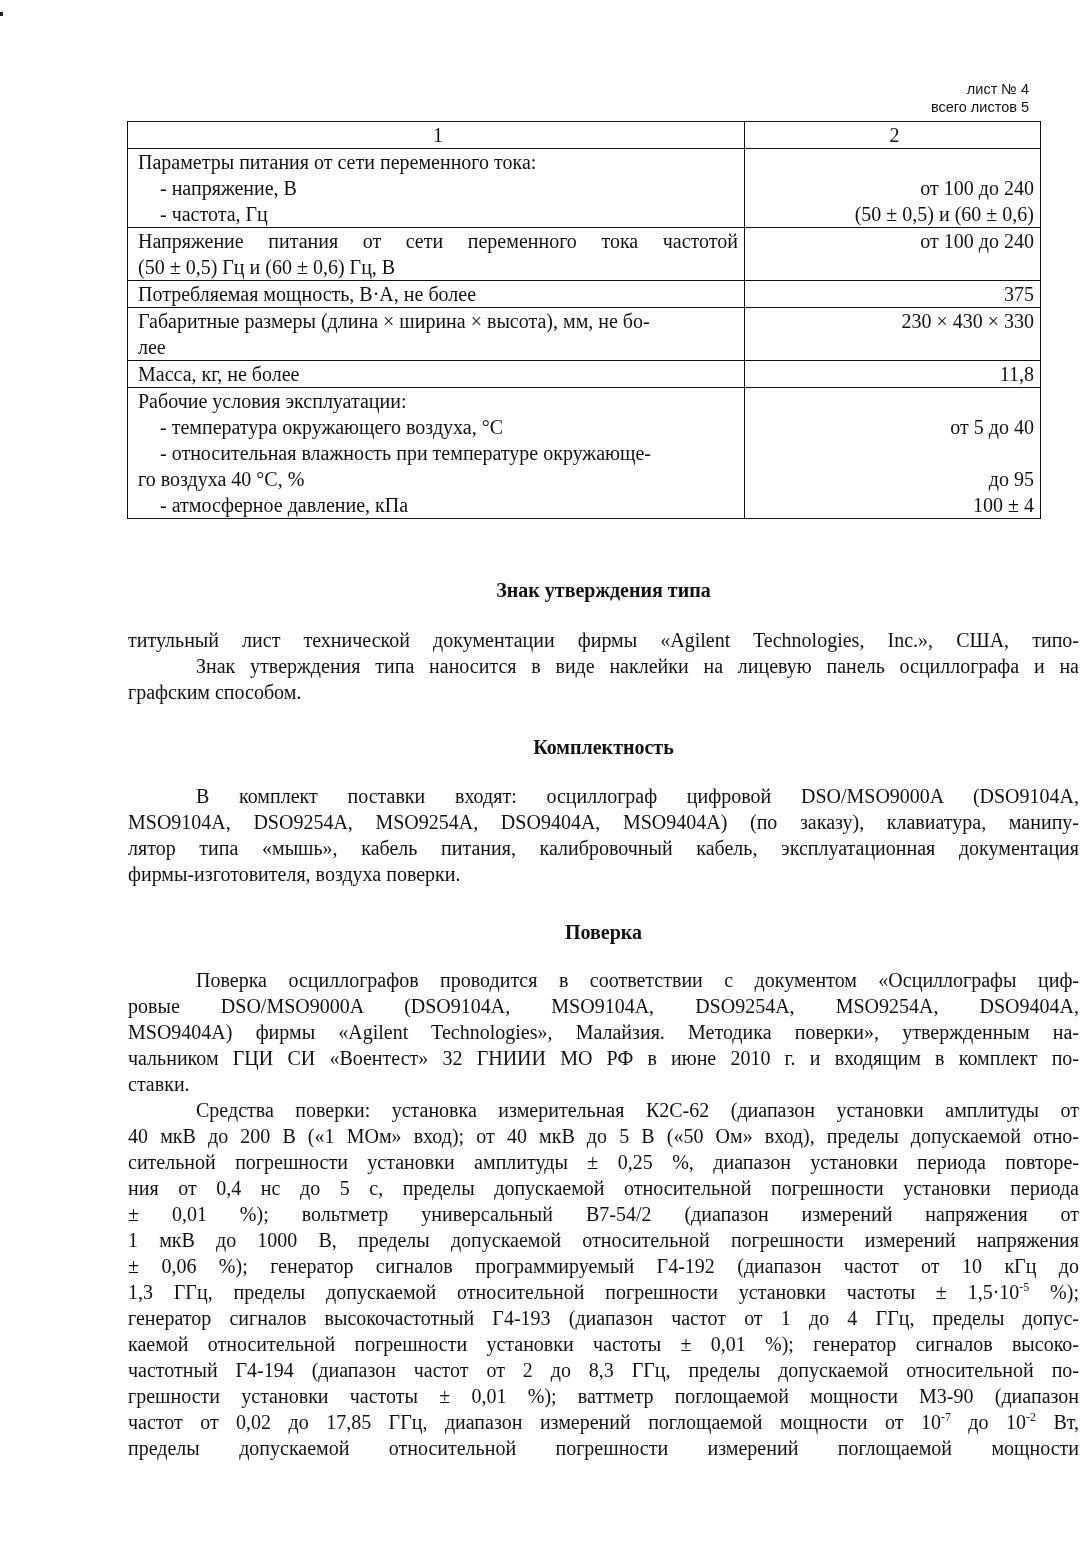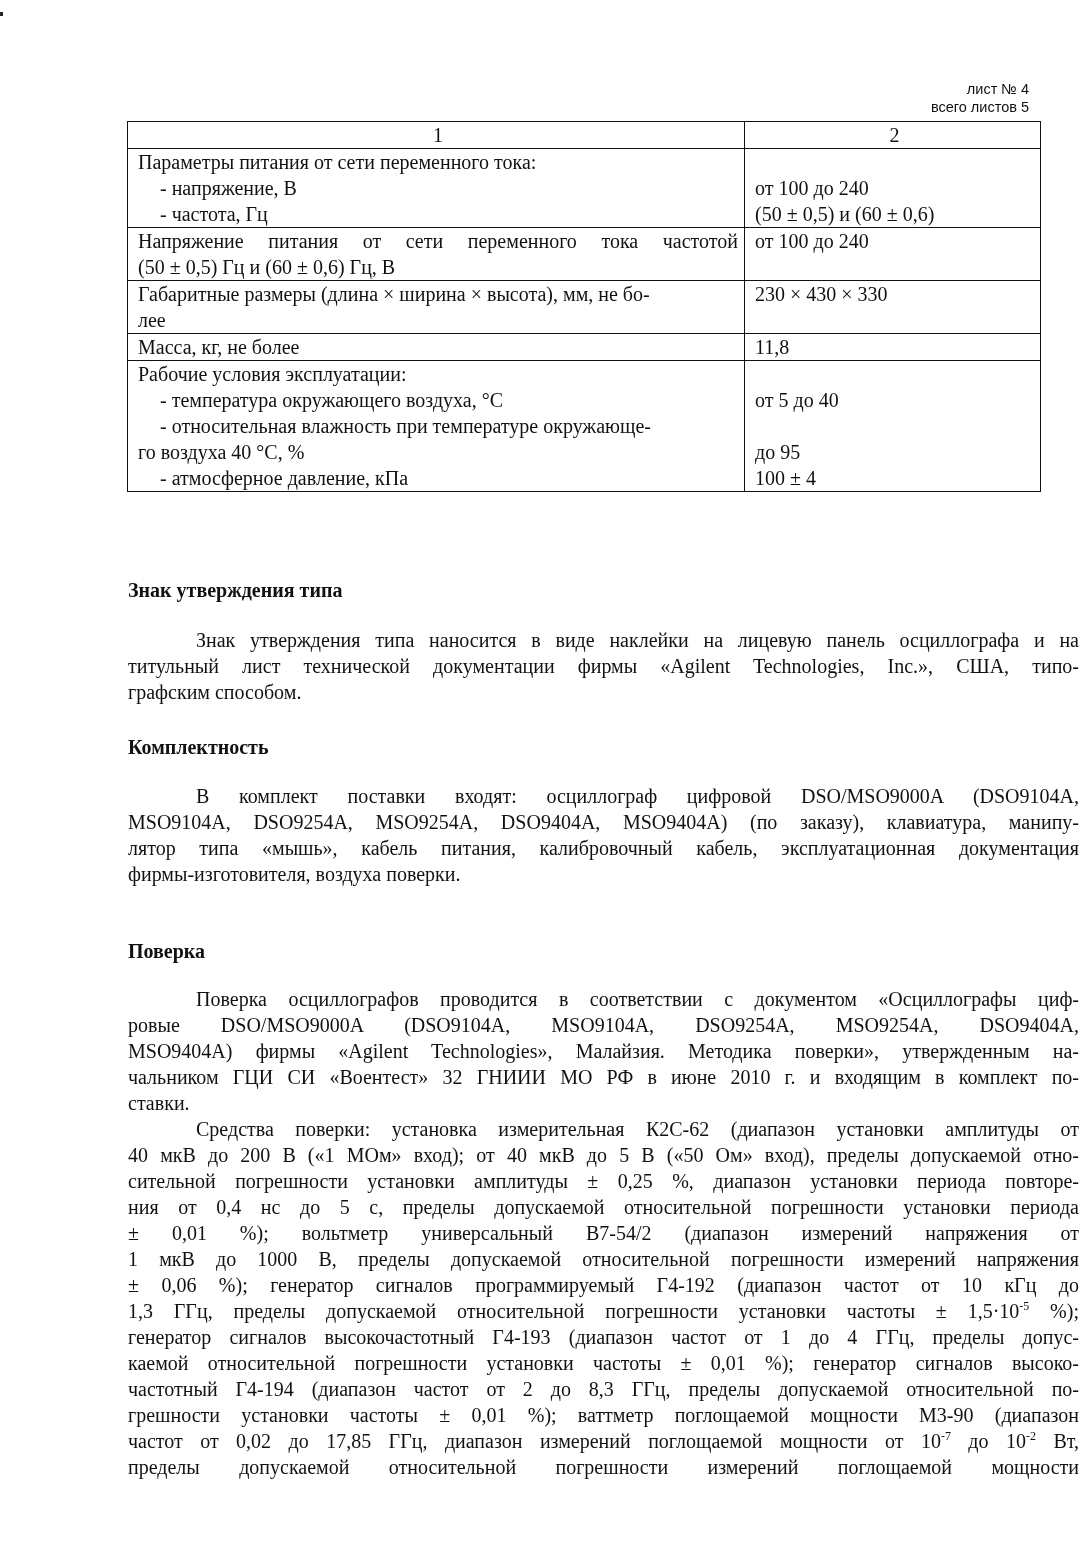--- a/index.html
+++ b/index.html
@@ -40,21 +40,21 @@
       border-collapse: collapse;
       font-size: 20px;
       line-height: 26px;
     }
     table.spec td {
       border: 1.5px solid #111;
       vertical-align: top;
       padding: 0 6px 0 10px;
     }
     table.spec td.c1 { width: 600px; }
-    table.spec td.c2 { text-align: left; }
+    table.spec td.c2 { text-align: right; }
     table.spec tr.head td {
       text-align: center;
       height: 26px;
     }
     .line { display: block; white-space: nowrap; }
     .indent { padding-left: 22px; }
     .justify-line {
       display: block;
       text-align: justify;
       text-align-last: justify;
@@ -65,20 +65,21 @@
       position: absolute;
       left: 128px;
       width: 951px;
       font-size: 20px;
       line-height: 26px;
     }
     .section h2 {
       margin: 0;
       font-size: 20px;
       font-weight: bold;
+      text-align: center;
       line-height: 26px;
     }
     .para {
       text-align: justify;
       margin: 0;
     }
     .para .jl {
       display: block;
       text-align: justify;
       text-align-last: justify;
@@ -123,20 +124,28 @@
     <td class="c1">
       <span class="justify-line">Напряжение питания от сети переменного тока частотой</span>
       <span class="line">(50 ± 0,5) Гц и (60 ± 0,6) Гц, В</span>
     </td>
     <td class="c2">
       <span class="line">от 100 до 240</span>
     </td>
   </tr>
   <tr>
     <td class="c1">
+      <span class="line">Потребляемая мощность, В·А, не более</span>
+    </td>
+    <td class="c2">
+      <span class="line">375</span>
+    </td>
+  </tr>
+  <tr>
+    <td class="c1">
       <span class="line">Габаритные размеры (длина × ширина × высота), мм, не бо-</span>
       <span class="line">лее</span>
     </td>
     <td class="c2">
       <span class="line">230 × 430 × 330</span>
     </td>
   </tr>
   <tr>
     <td class="c1">
       <span class="line">Масса, кг, не более</span>
@@ -160,37 +169,37 @@
       <span class="line">до 95</span>
       <span class="line">100 ± 4</span>
     </td>
   </tr>
 </tbody>
   </table>
 
 <div class="section" style="top: 577px;">
   <h2>Знак утверждения  типа</h2>
   <div class="para" style="margin-top: 24px;">
+    <span class="jl">титульный лист технической документации фирмы «Agilent Technologies, Inc.», США, типо-</span>
     <span class="jl first">Знак утверждения типа наносится в виде наклейки на лицевую панель осциллографа и на</span>
-    <span class="jl">титульный лист технической документации фирмы «Agilent Technologies, Inc.», США, типо-</span>
     <span class="ll">графским способом.</span>
   </div>
 </div>
 
 <div class="section" style="top: 734px;">
   <h2>Комплектность</h2>
   <div class="para" style="margin-top: 23px;">
     <span class="jl first">В комплект поставки входят: осциллограф цифровой DSO/MSO9000A (DSO9104A,</span>
     <span class="jl">MSO9104A, DSO9254A, MSO9254A, DSO9404A, MSO9404A) (по заказу), клавиатура, манипу-</span>
     <span class="jl">лятор типа «мышь», кабель питания, калибровочный кабель, эксплуатационная документация</span>
     <span class="ll">фирмы-изготовителя, воздуха поверки.</span>
   </div>
 </div>
 
-<div class="section" style="top: 938px;">
+<div class="section" style="top: 919px;">
   <h2>Поверка</h2>
   <div class="para" style="margin-top: 22px;">
     <span class="jl first">Поверка осциллографов проводится в соответствии с документом «Осциллографы циф-</span>
     <span class="jl">ровые DSO/MSO9000A (DSO9104A, MSO9104A, DSO9254A, MSO9254A, DSO9404A,</span>
     <span class="jl">MSO9404A) фирмы «Agilent Technologies», Малайзия. Методика поверки», утвержденным на-</span>
     <span class="jl">чальником ГЦИ СИ «Воентест» 32 ГНИИИ МО РФ в июне 2010 г. и входящим в комплект по-</span>
     <span class="ll">ставки.</span>
   </div>
   <div class="para">
     <span class="jl first">Средства поверки: установка измерительная К2С-62 (диапазон установки амплитуды от</span>

